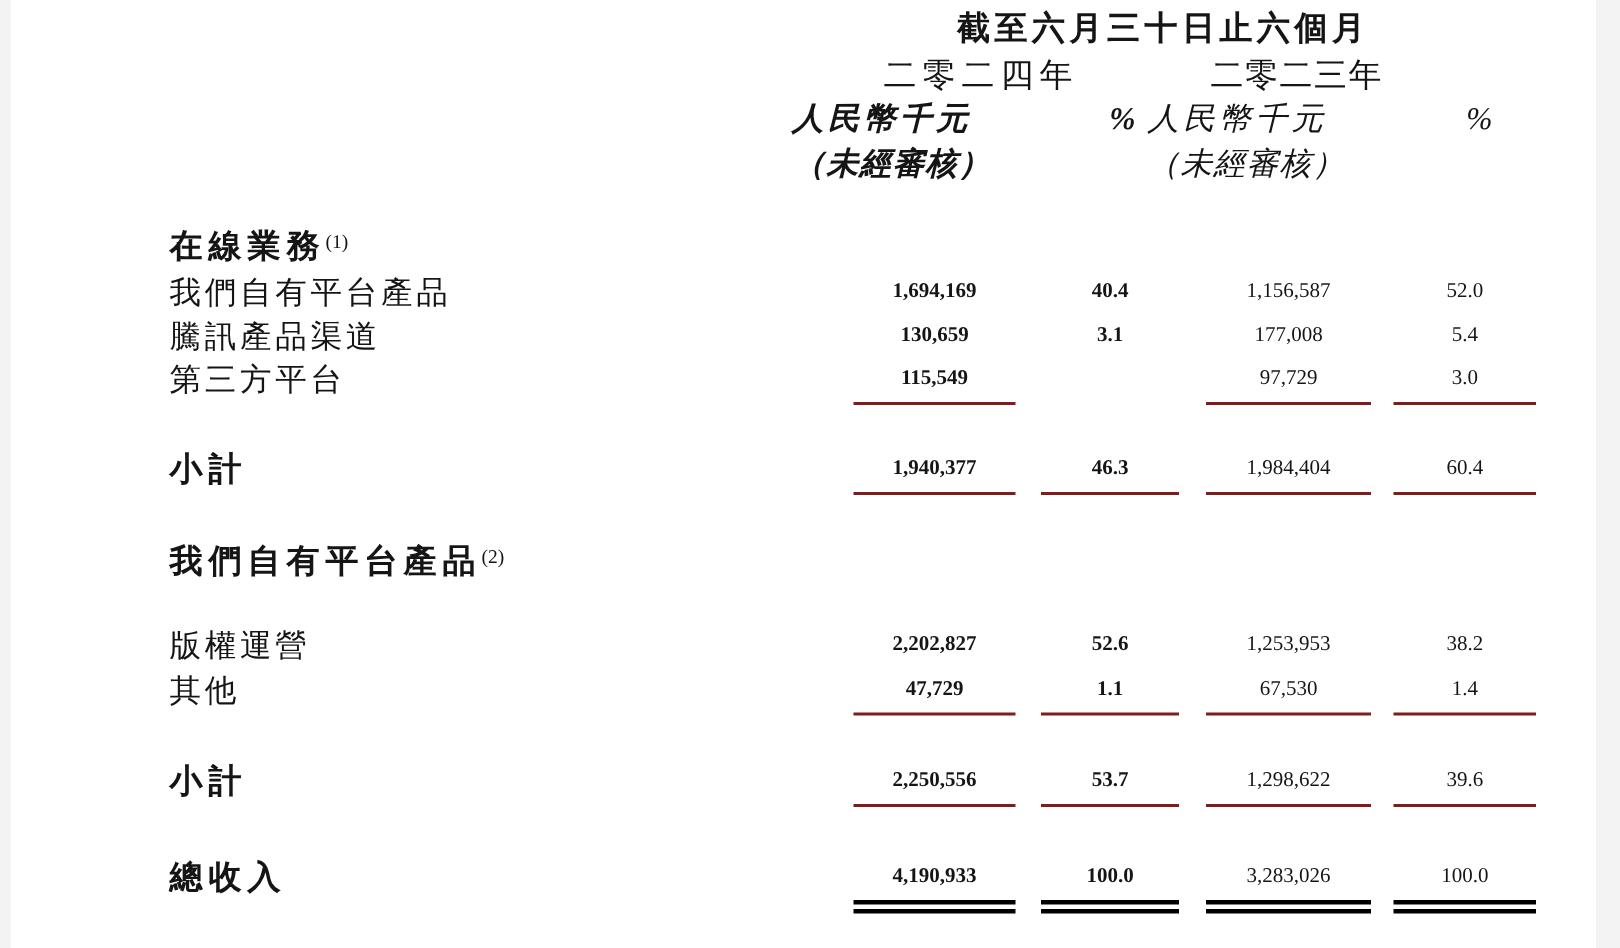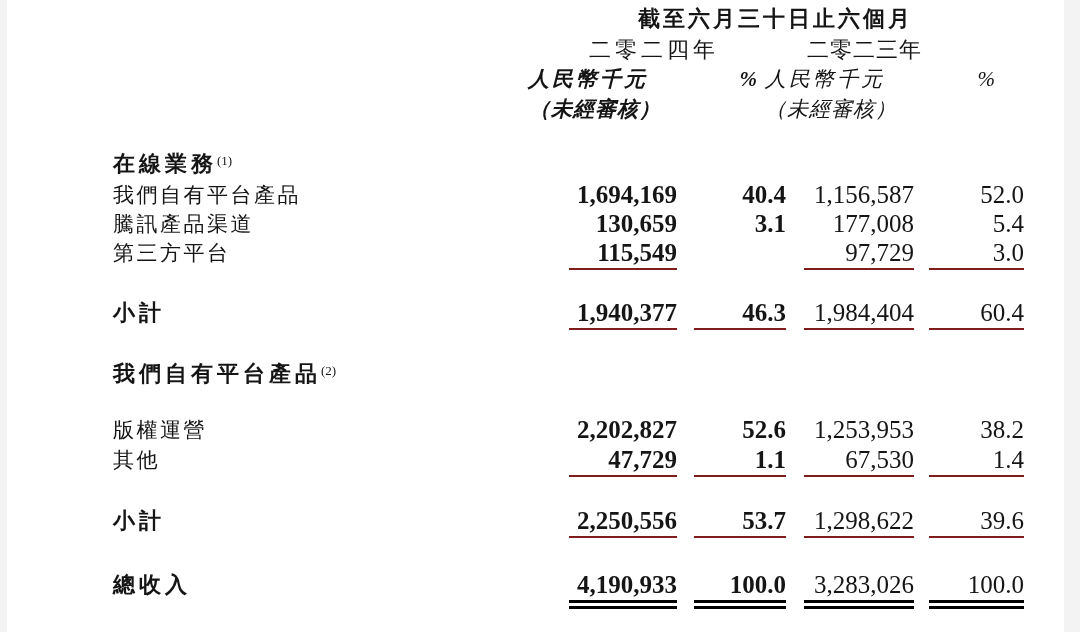--- a/index.html
+++ b/index.html
@@ -31,21 +31,21 @@
   .row { position:absolute; left:0; width:884px; height:26px; line-height:26px; font-size:21px;margin-left:29px; }
   .lbl { position:absolute; left:84px; white-space:nowrap; letter-spacing:2.5px; }
   .sect .lbl, .boldrow .lbl {
     font-family:"Liberation Sans","DejaVu Sans",sans-serif;
     font-weight:700; font-size:22px; letter-spacing:4px;
   }
   .lbl sup {
     font-family:"Liberation Serif","DejaVu Serif",serif;
     font-weight:400; font-size:13px; letter-spacing:0; vertical-align:6px;
   }
-  .num { position:absolute; text-align:right; font-size:25px; }
+  .num { position:absolute; text-align:center; font-size:14px; }
   .n1 { left:540px; width:108px; font-weight:700; }
   .n2 { left:665px; width:92px;  font-weight:700; }
   .n3 { left:775px; width:110px; }
   .n4 { left:900px; width:95px;  }
   .ul  .num { border-bottom:2px solid #7f1d1d; padding-bottom:2px; }
   .dbl .num { border-bottom:9px double #000000; padding-bottom:2px; }
 </style>
 </head>
 <body>
 

